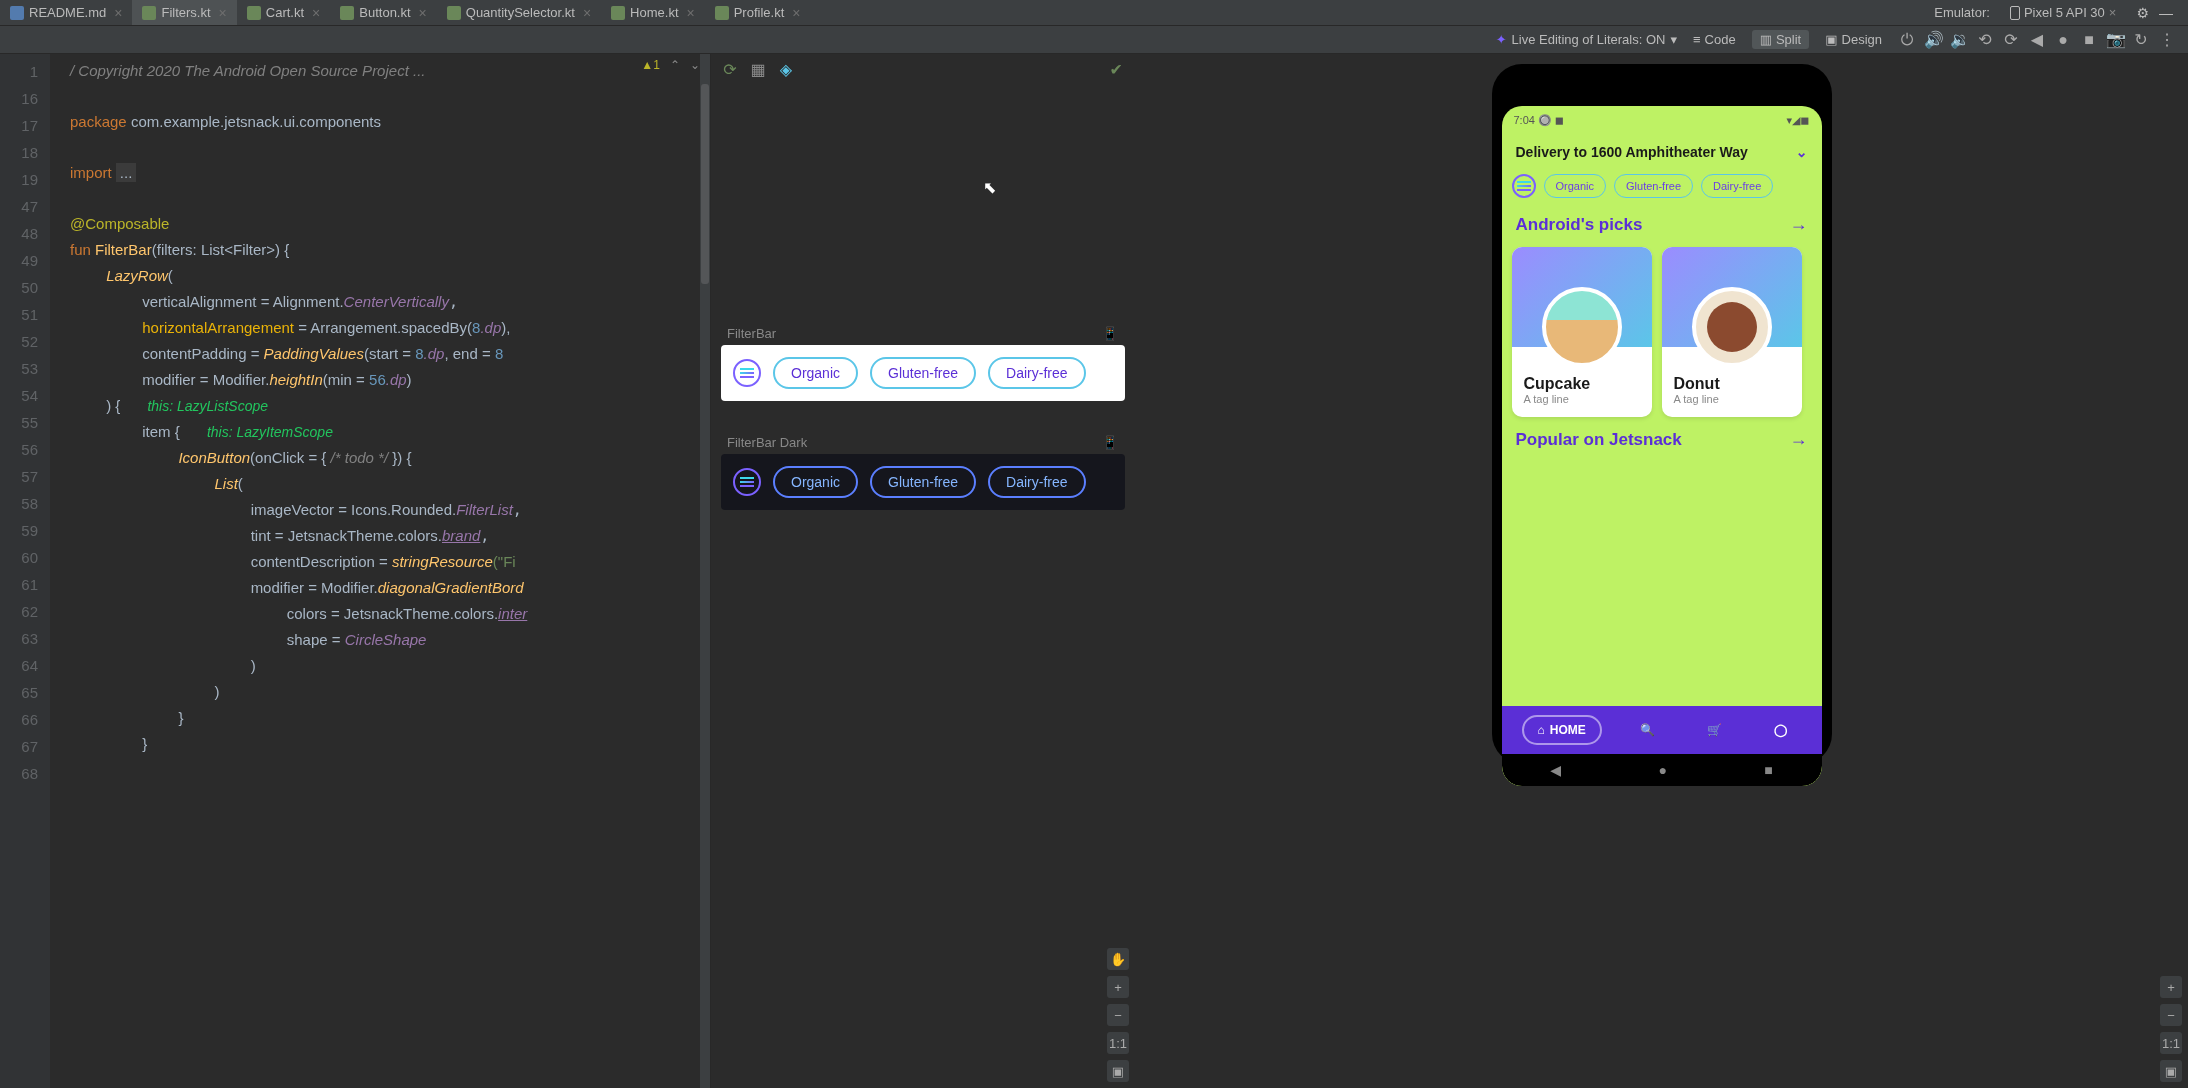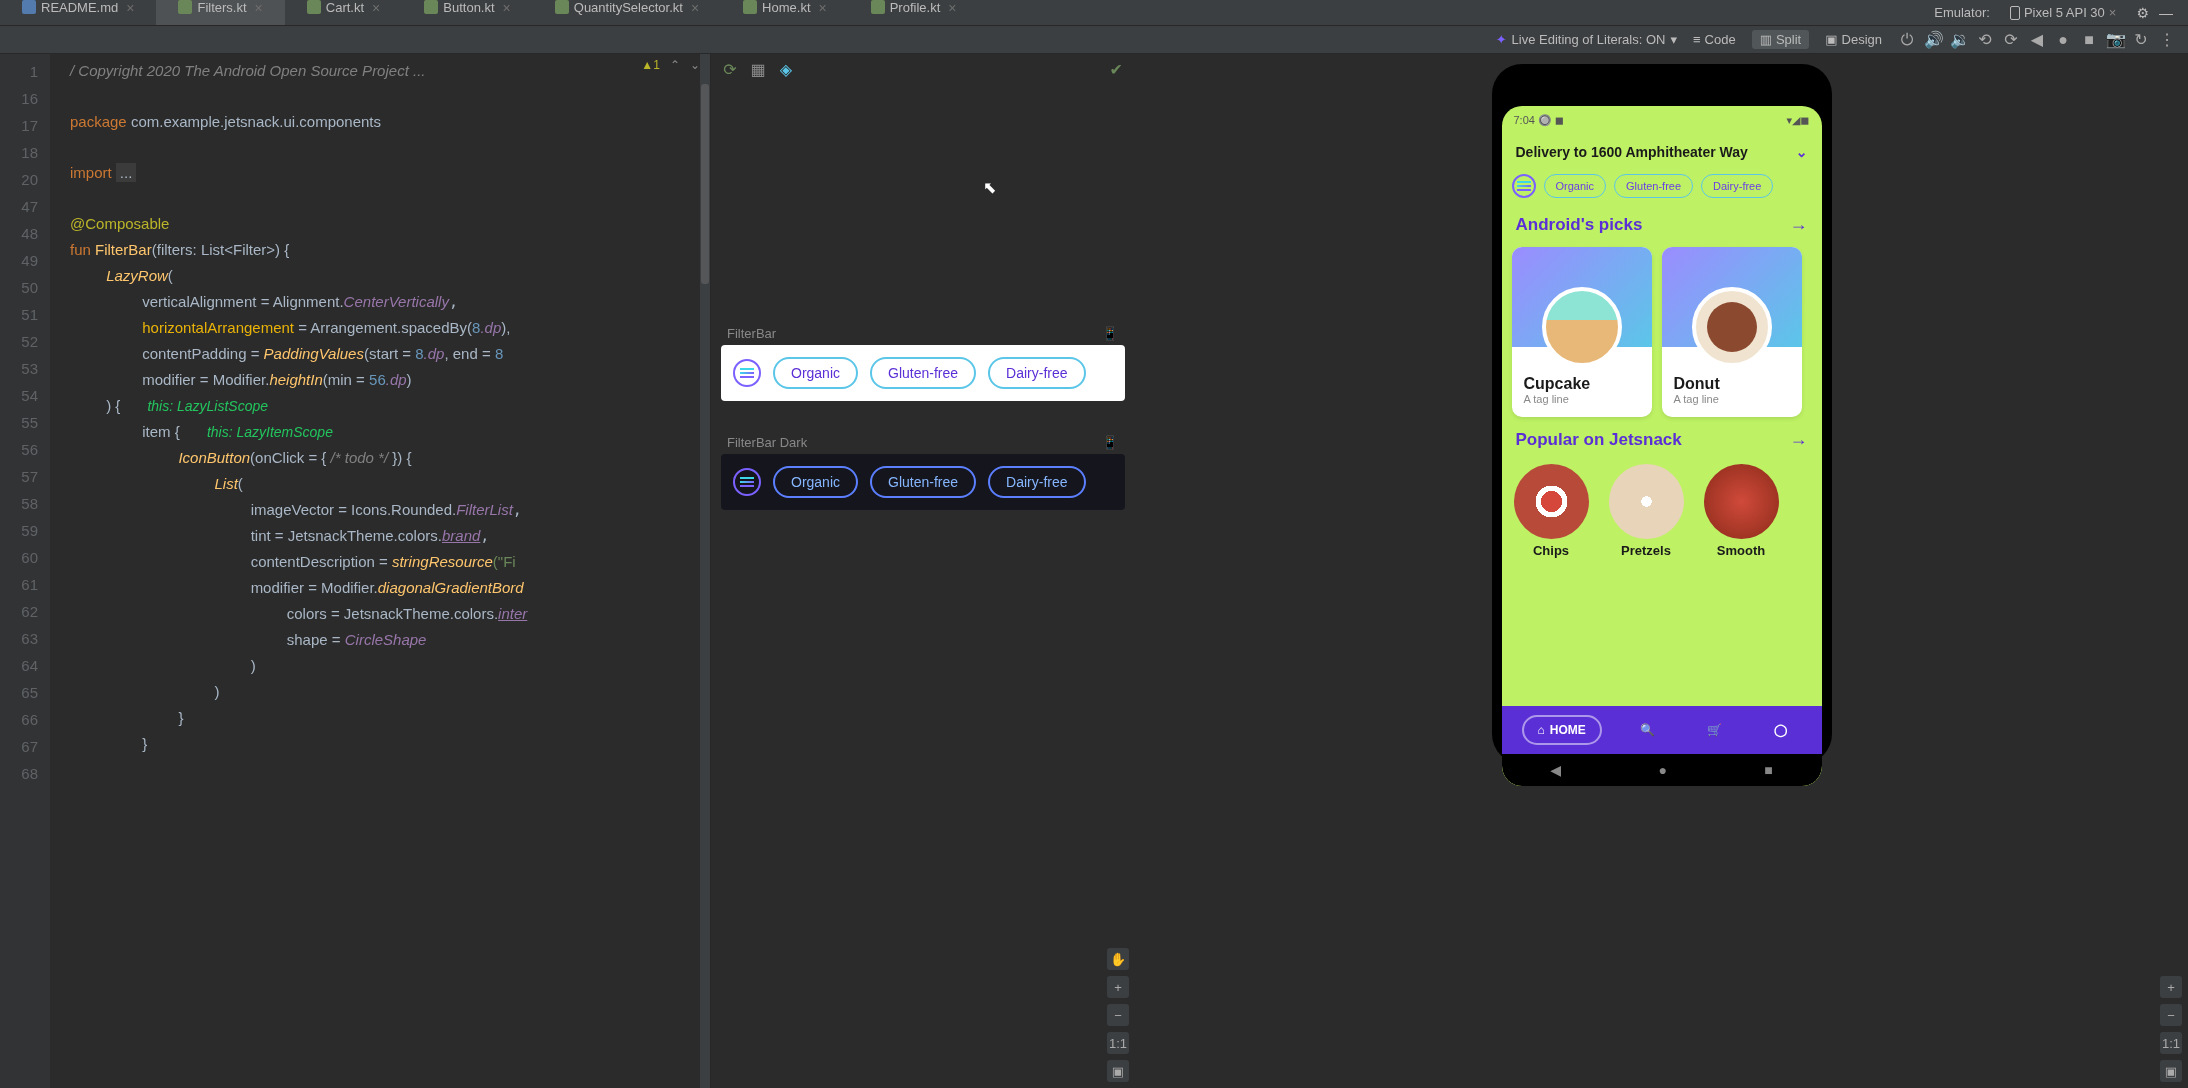--- a/index.html
+++ b/index.html
@@ -1,20 +1,20 @@
 <!DOCTYPE html>
 <html><head>
 <meta charset="utf-8">
 <style>
 * { margin: 0; padding: 0; box-sizing: border-box; font-family: 'Segoe UI', Arial, sans-serif; }
 body { background: #2b2b2b; color: #a9b7c6; width: 2188px; height: 1088px; overflow: hidden; position: relative; }
 
 
 .tab-bar { height: 26px; background: #3c3f41; display: flex; align-items: center; border-bottom: 1px solid #282828; }
-.tab { display: flex; align-items: flex-start; padding: 0 22px; height: 100%; font-size: 13px; color: #bbbbbb; gap: 5px; cursor: pointer; }
+.tab { display: flex; align-items: center; padding: 0 10px; height: 100%; font-size: 13px; color: #bbbbbb; gap: 5px; cursor: pointer; }
 .tab.active { background: #4e5254; }
 .tab-icon { width: 14px; height: 14px; background: #6a8759; border-radius: 2px; }
 .tab-icon.md { background: #537bae; }
 .tab-close { color: #6e6e6e; font-size: 14px; margin-left: 3px; }
 .tab-right { margin-left: auto; display: flex; align-items: center; gap: 10px; padding-right: 15px; }
 .emulator-label { color: #bbbbbb; font-size: 13px; }
 .device-chip { display: flex; align-items: center; gap: 4px; padding: 2px 10px; color: #bbbbbb; font-size: 13px; }
 .phone-icon { width: 10px; height: 14px; border: 1px solid #bbbbbb; border-radius: 2px; }
 .gear-icon, .minus-icon { color: #bbbbbb; font-size: 14px; }
 
@@ -182,21 +182,21 @@
   <span class="tb-icon">⋮</span>
 </div>
 
 <div class="main">
   <div class="editor">
     <div class="gutter">
       <div>1</div>
         <div>16</div>
         <div>17</div>
         <div>18</div>
-        <div>20</div>
+        <div>19</div>
         <div>47</div>
         <div>48</div>
         <div>49</div>
         <div>50</div>
         <div>51</div>
         <div>52</div>
         <div>53</div>
         <div>54</div>
         <div>55</div>
         <div>56</div>
@@ -340,34 +340,20 @@
               <div class="card-body">
                   <div class="card-title">Donut</div>
                   <div class="card-sub">A tag line</div>
                 </div>
             </div>
           </div>
           <div class="section-head">
               <h3>Popular on Jetsnack</h3>
               <span class="arrow">→</span>
             </div>
-          <div class="circle-row">
-            <div class="circle-item">
-                <div class="circle-img c1"></div>
-                <span class="circle-label">Chips</span>
-              </div>
-            <div class="circle-item">
-                <div class="circle-img c2"></div>
-                <span class="circle-label">Pretzels</span>
-              </div>
-            <div class="circle-item">
-                <div class="circle-img c3"></div>
-                <span class="circle-label">Smooth</span>
-              </div>
-          </div>
         </div>
         <div class="bottom-nav">
           <div class="nav-item active">⌂ <span>HOME</span></div>
           <div class="nav-item">🔍</div>
           <div class="nav-item">🛒</div>
           <div class="nav-item">◯</div>
         </div>
         <div class="sys-nav">
           <span class="sys-btn">◀</span>
           <span class="sys-btn">●</span>

